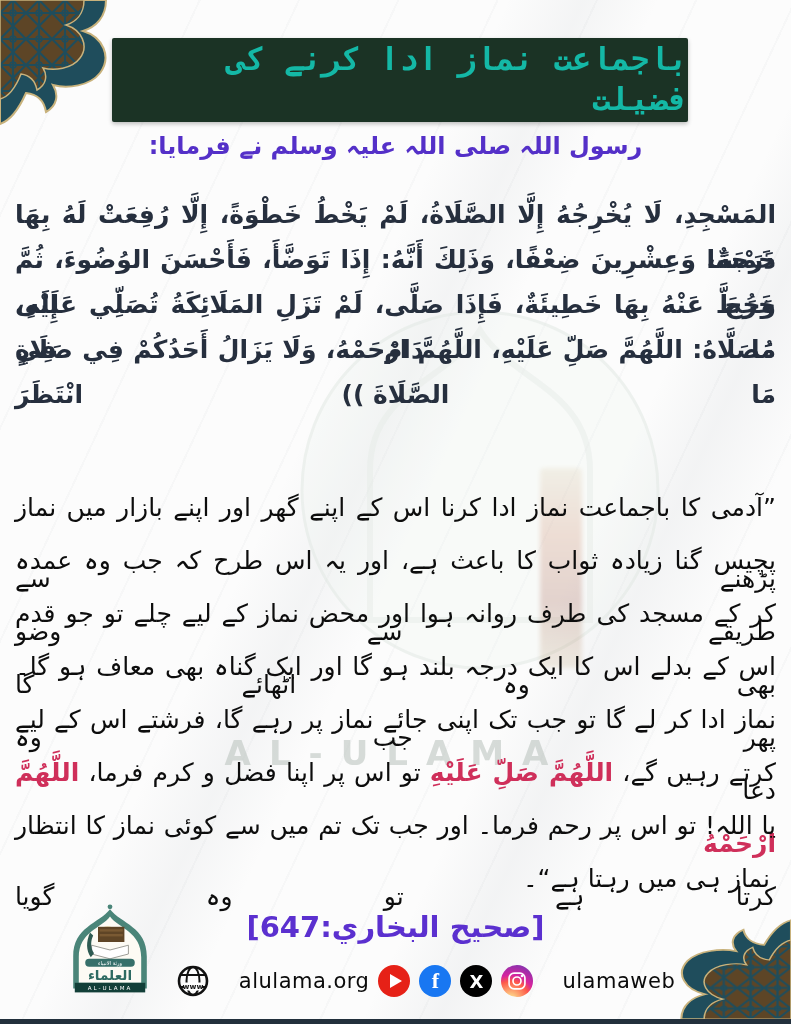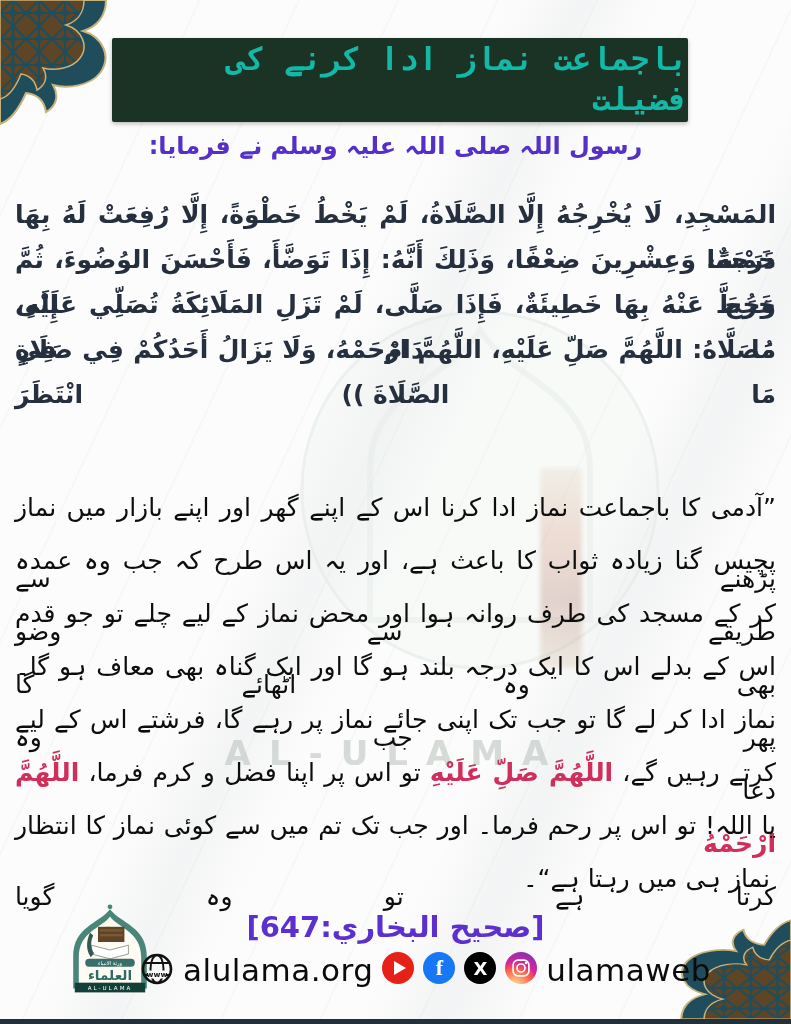--- a/index.html
+++ b/index.html
@@ -50,22 +50,22 @@
   .ur-line.end { text-align:right; text-align-last:right; padding-right:6px; }
   .red { color:#cf2f5a; font-weight:bold; }
 
   .citation { position:absolute; left:0; right:0; top:891px; text-align:center;
               font-size:29px; font-weight:bold; color:#5b30cf; direction:rtl;margin-top:19px; }
 
   
   .logo { position:absolute; left:62px; top:892px; width:96px; height:116px; }
 
   .social-row { position:absolute; left:130px; right:70px; top:952px; height:58px;
-                display:flex; justify-content:center; gap:9px; direction:ltr; }
-  .site-label, .handle-label { font-size:31px; color:#0b0b0b; font-weight:500; letter-spacing:0.5px; }
+                display:flex; align-items:center; justify-content:center; gap:9px; direction:ltr; }
+  .site-label, .handle-label { font-size:21px; color:#0b0b0b; font-weight:500; letter-spacing:0.5px;margin-left:20px; }
   .sicon { width:32px; height:32px; border-radius:50%; display:flex; align-items:center; justify-content:center; flex:0 0 auto; }
   .yt { background:#e62117; }
   .yt .tri { width:0; height:0; border-left:12px solid #fff; border-top:7px solid transparent;
              border-bottom:7px solid transparent; margin-left:3px; }
   .fb { background:#1877f2; color:#fff; font-weight:bold; font-size:22px; font-family:"Liberation Serif", serif; }
   .xx { background:#000; color:#fff; font-weight:800; font-size:18px; }
   .ig { background:radial-gradient(circle at 30% 110%, #fdf497 0%, #fd5949 45%, #d6249f 60%, #8134af 90%); }
   .globe { width:34px; height:34px; flex:0 0 auto; }
 
   .bottom-strip { position:absolute; left:0; right:0; bottom:0; height:5px; background:#22303c; }

